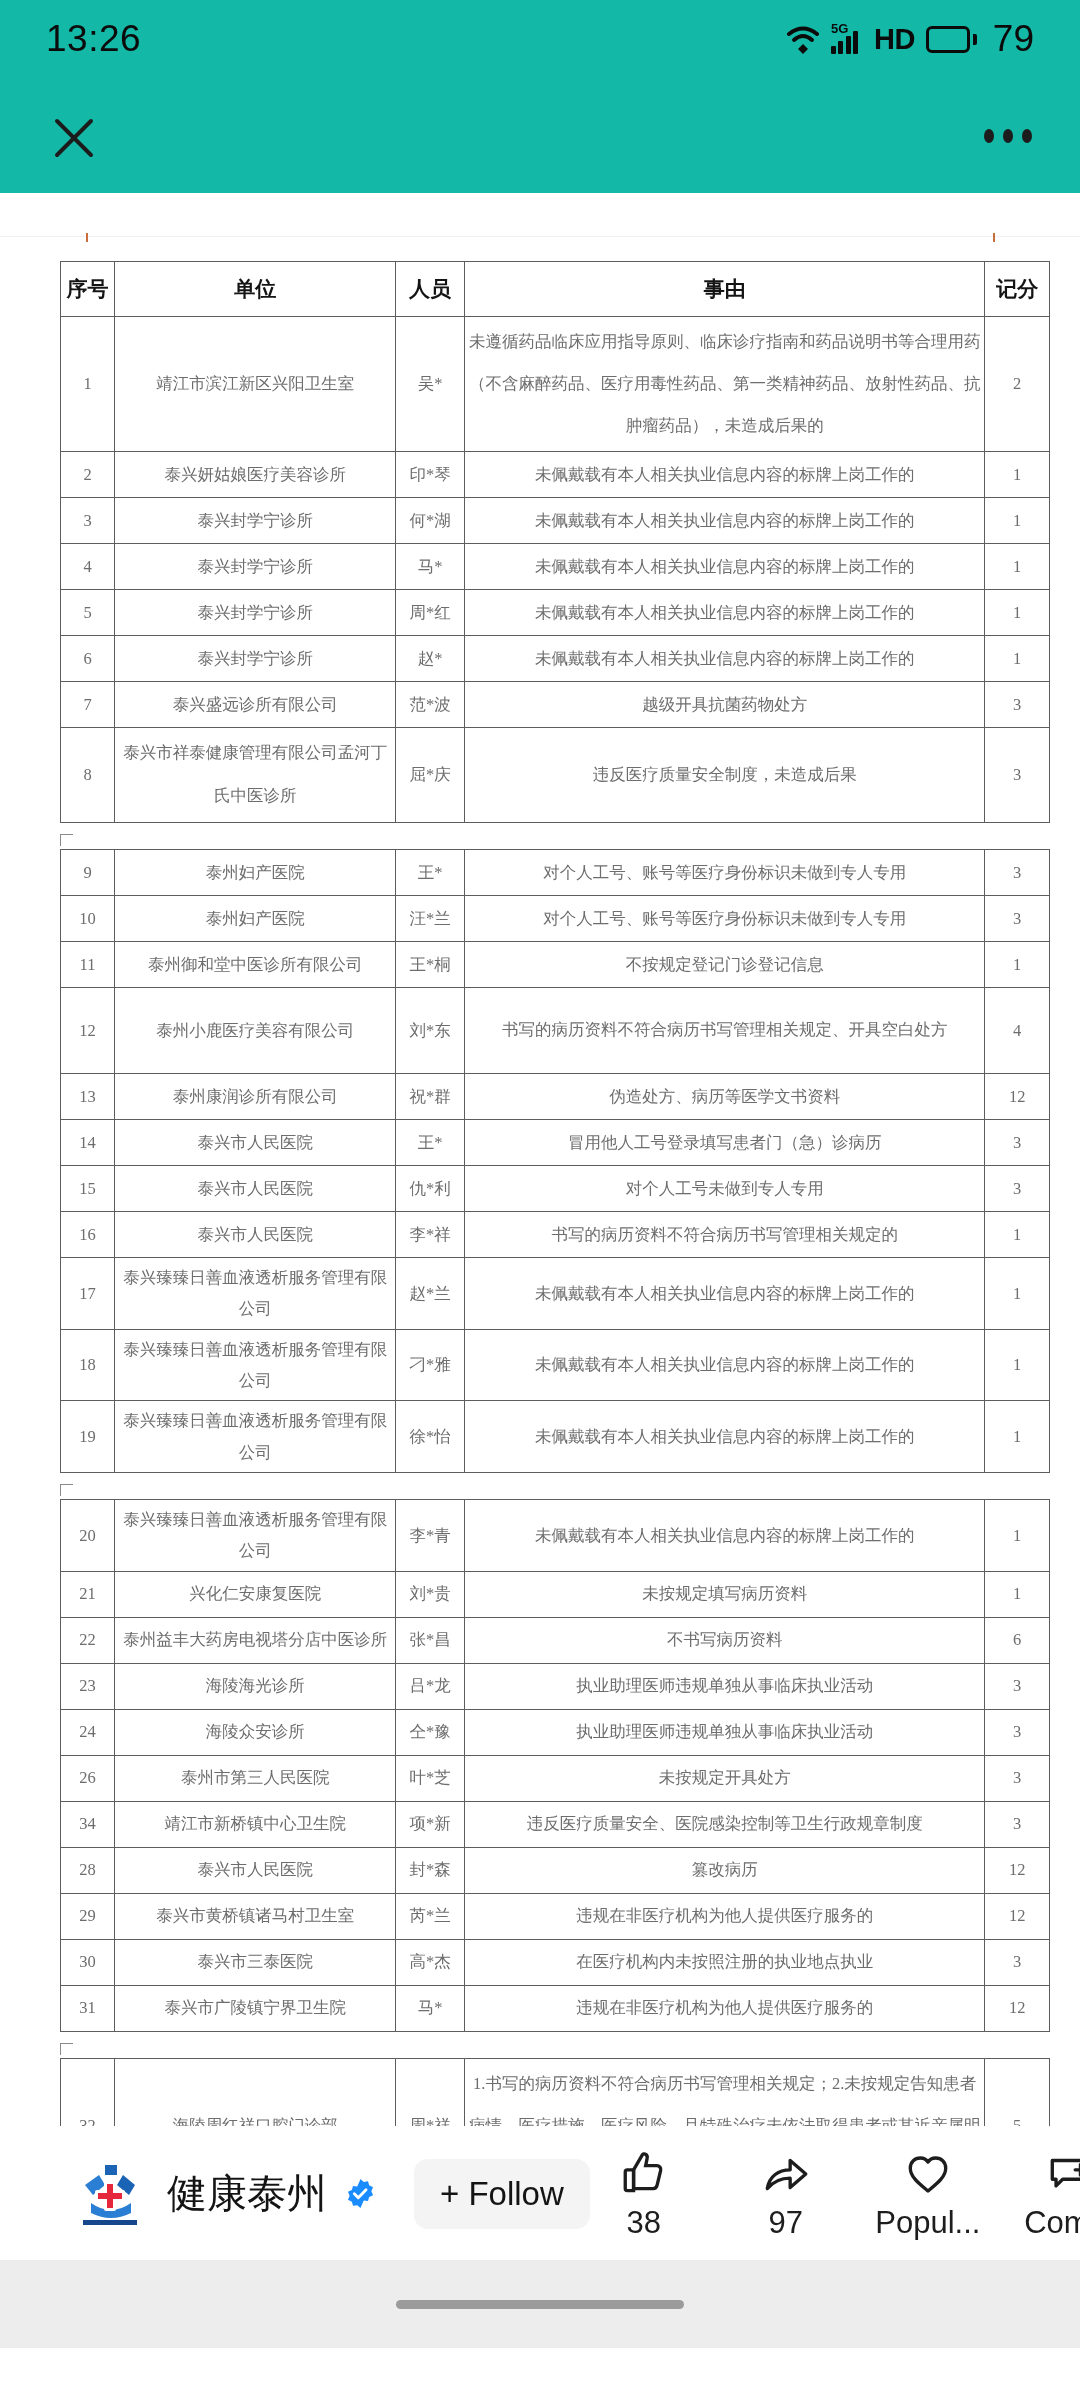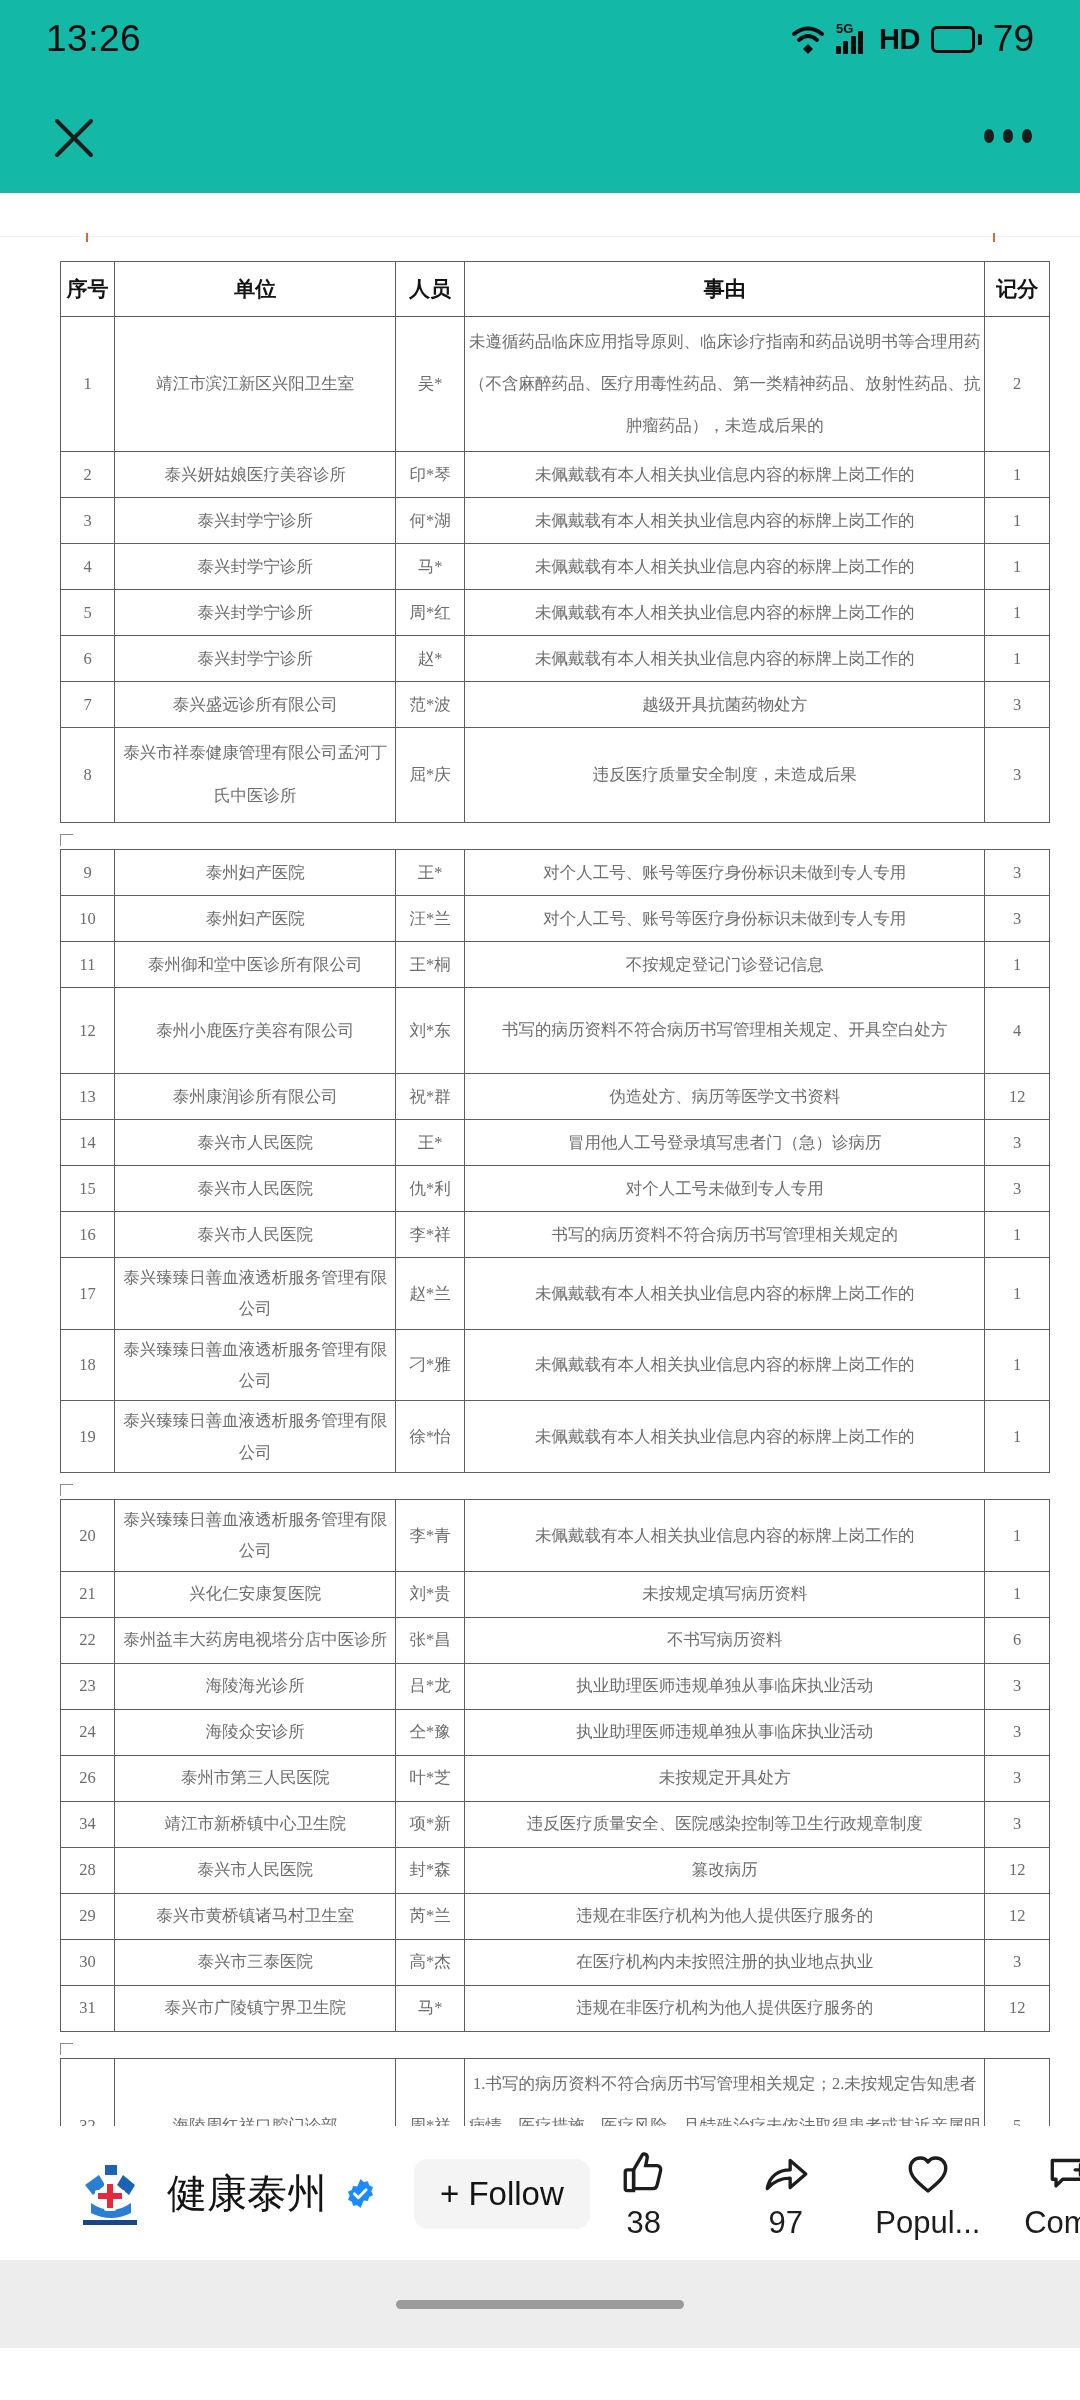--- a/index.html
+++ b/index.html
@@ -30,21 +30,21 @@
   .sig-ic .bars i:nth-child(4){height:23px}
   .sig-ic .g5 { position: absolute; top: -2px; left: 0; font-size: 13px; font-weight: 700; color: #0b0b0b; line-height: 1; }
   .hd-ic { font-size: 29px; font-weight: 700; color: #0b0b0b; letter-spacing: -0.5px; }
   .batt { display: flex; align-items: center; gap: 3px; }
   .batt-body {
     width: 44px; height: 27px; border: 3px solid #0b0b0b; border-radius: 6px;
     position: relative; padding: 2px;
   }
   .batt-fill { background: #0b0b0b; height: 100%; border-radius: 2px; }
   .batt-nub { width: 4px; height: 11px; background: #0b0b0b; border-radius: 0 2px 2px 0; }
-  .batt-num { font-size: 37px; font-weight: 500; color: #0b0b0b; }
+  .batt-num { font-size: 37px; font-weight: 500; color: #0b0b0b; margin-left: 5px; }
 
   
   .navbar {
     position: absolute; top: 78px; left: 0; width: 1080px; height: 115px;
     display: flex; align-items: center; justify-content: space-between;
     padding: 0 48px;
   }
   .close-x { width: 52px; height: 52px; position: relative; cursor: pointer; }
   .close-x::before, .close-x::after {
     content: ""; position: absolute; top: 50%; left: 0;

